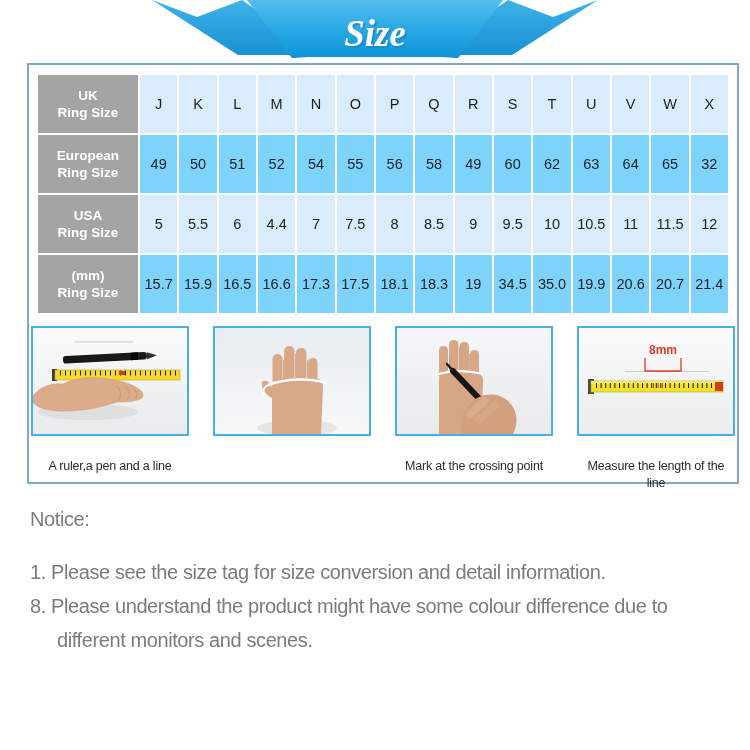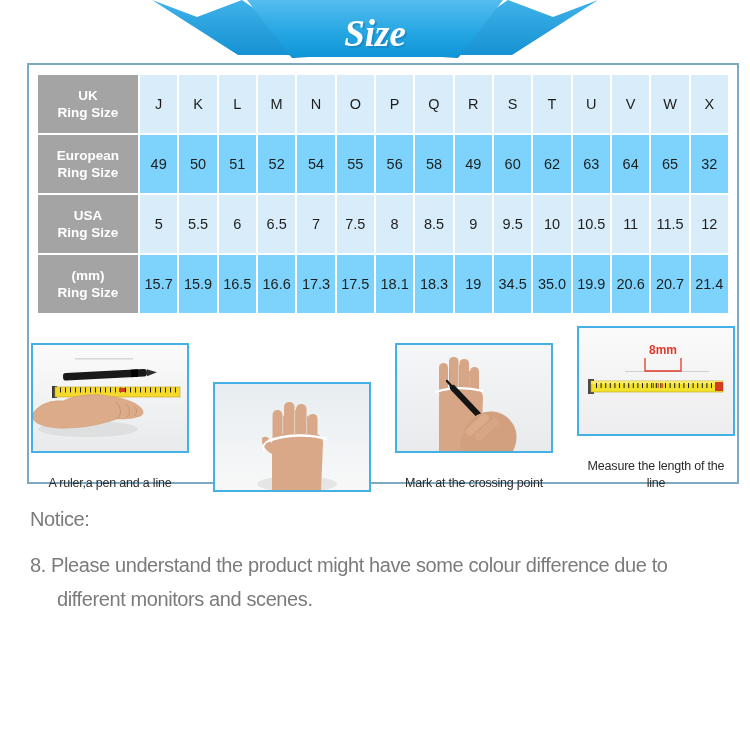--- a/index.html
+++ b/index.html
@@ -23,31 +23,31 @@
       flex-direction:column;justify-content:center;align-items:center;
       font-weight:bold;font-size:13.5px;line-height:17px;text-align:center;}
   .cells{display:grid;grid-template-columns:repeat(15,1fr);gap:2px;flex:1;}
   .cell{display:flex;align-items:center;justify-content:center;
         font-size:14.5px;color:#1e1e1e;}
   .trow.light .cell{background:#d9ecf9;}
   .trow.mid .cell{background:#7dd3fc;text-align:center;}
 
   
   .steps{display:flex;justify-content:space-between;margin-top:13px;padding:0 11px;}
-  .step{width:140px;display:flex;flex-direction:column;align-items:center;justify-content:flex-end;}
+  .step{width:140px;display:flex;flex-direction:column;align-items:center;}
   .photo{width:158px;height:110px;border:2px solid #44b0e4;box-sizing:border-box;
          background:#fff;overflow:hidden;}
   .photo svg{display:block;}
   .caption{margin-top:22px;font-size:12.5px;line-height:17px;color:#2b2b2b;
            text-align:center;white-space:pre-line;letter-spacing:-0.2px;}
 
   
   .notice{position:absolute;left:30px;top:504px;width:710px;color:#7b7b7b;
           letter-spacing:-0.4px;}
-  .notice-title{font-size:20px;line-height:30px;margin-bottom:14px;}
+  .notice-title{font-size:20px;line-height:30px;margin-bottom:21px;}
   .notice-line{font-size:20px;line-height:34px;padding-left:27px;text-indent:-27px;}
 </style>
 </head>
 <body>
 
 <div class="page">
 
   <div class="ribbon">
     <svg width="750" height="62" viewBox="0 0 750 62">
       <defs>
@@ -132,21 +132,21 @@
 
       <div class="trow light">
         <div class="th">
           <span>USA</span>
           <span>Ring Size</span>
         </div>
         <div class="cells">
             <div class="cell">5</div>
             <div class="cell">5.5</div>
             <div class="cell">6</div>
-            <div class="cell">6.5</div>
+            <div class="cell">4.4</div>
             <div class="cell">7</div>
             <div class="cell">7.5</div>
             <div class="cell">8</div>
             <div class="cell">8.5</div>
             <div class="cell">9</div>
             <div class="cell">9.5</div>
             <div class="cell">10</div>
             <div class="cell">10.5</div>
             <div class="cell">11</div>
             <div class="cell">11.5</div>
@@ -300,17 +300,18 @@
           </svg>
         </div>
         <div class="caption">Measure the length of the line</div>
       </div>
     </div>
   </div>
 
   <div class="notice">
     <div class="notice-title">Notice:</div>
     <div class="notice-list">
+        <div class="notice-line">1. Please see the size tag for size conversion and detail information.</div>
         <div class="notice-line">8. Please understand the product might have some colour difference due to different monitors and scenes.</div>
       </div>
   </div>
 
 </div>
 
 </body></html>

